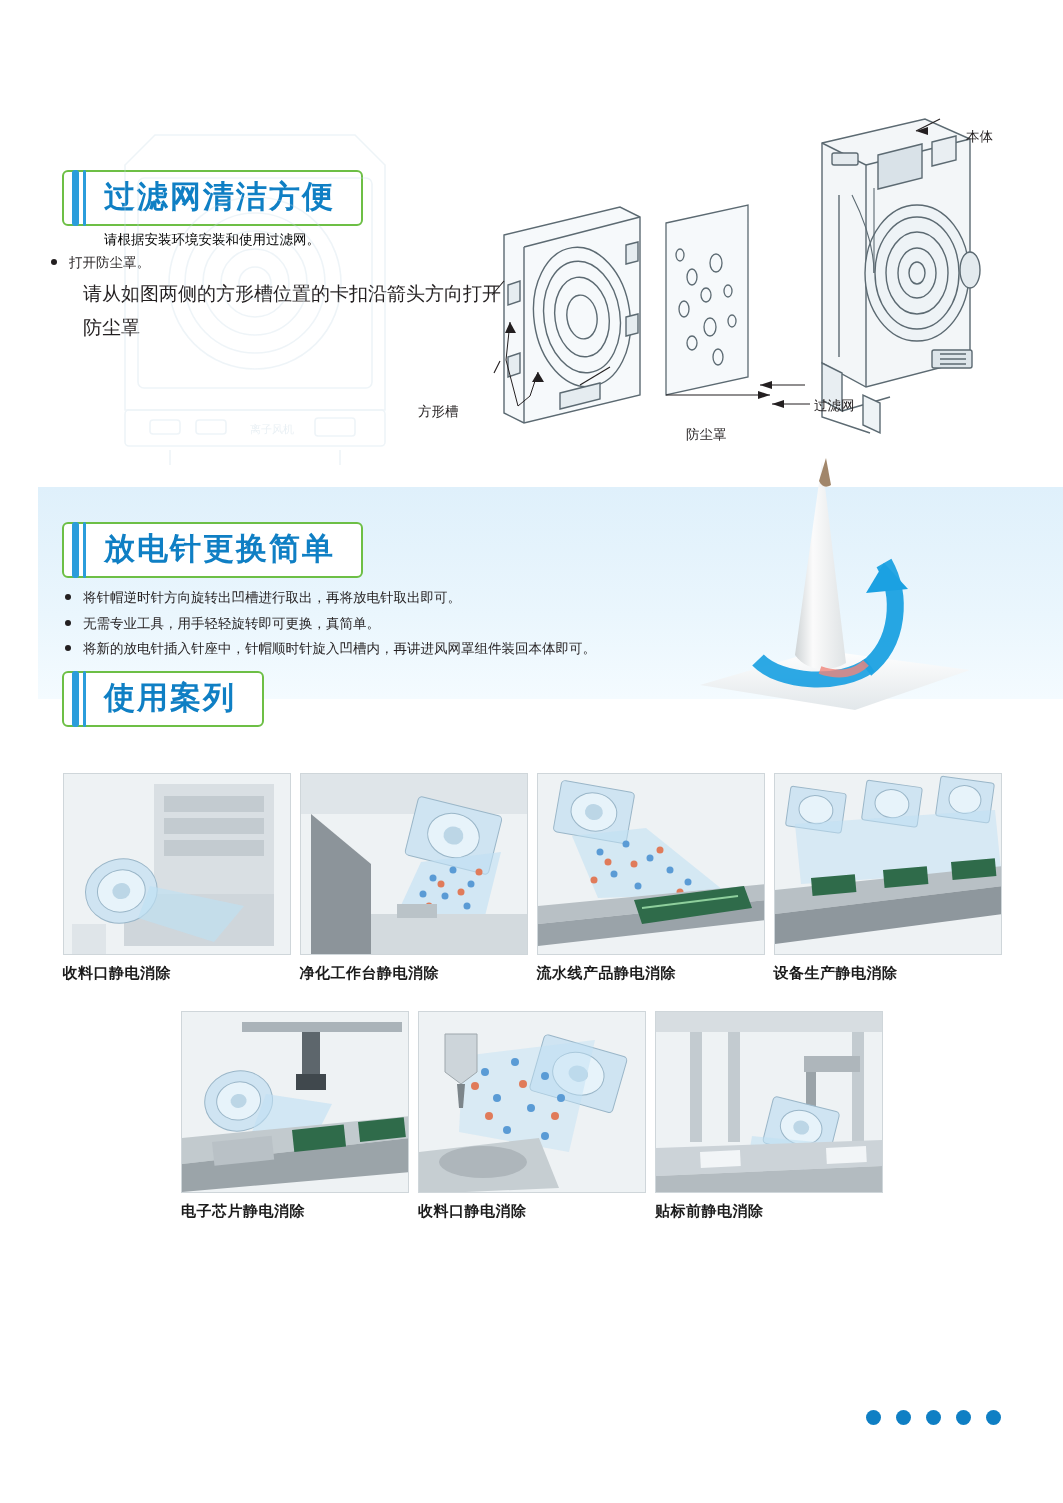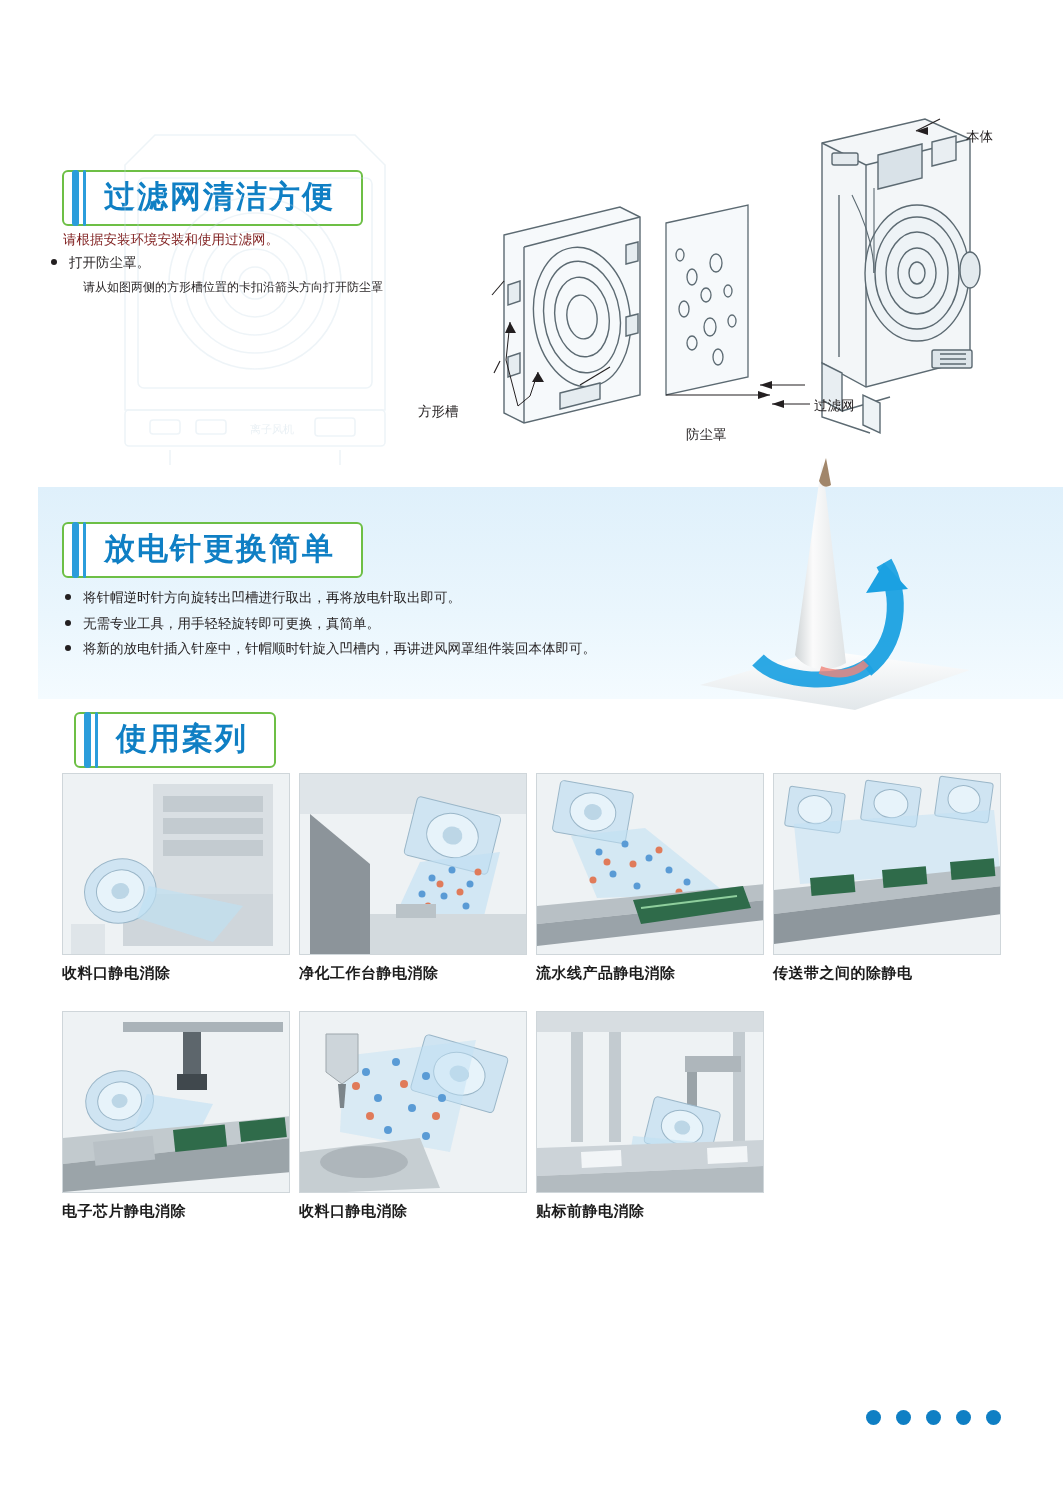--- a/index.html
+++ b/index.html
@@ -58,21 +58,22 @@
     white-space: nowrap;
     padding-left: 14px;
     display: inline-block;
   }
 
   
   .para {
     position: absolute;
     font-size: 13.5px;
     line-height: 1.75;
-    color: #7f1d1d;
+    color: #000000;
+    margin-left: 41px;
   }
   ul.bullets {
     margin: 0;
     padding: 0;
     list-style: none;
   }
   ul.bullets li {
     position: relative;
     padding-left: 20px;
     font-size: 13.5px;
@@ -84,21 +85,21 @@
     position: absolute;
     left: 2px;
     top: 9px;
     width: 6px;
     height: 6px;
     border-radius: 50%;
     background: #231f20;
   }
   .sub-line {
     padding-left: 20px;
-    font-size: 12px;
+    font-size: 19px;
     line-height: 1.8;
   }
 
   
   .band {
     position: absolute;
     left: 38px;
     top: 487px;
     width: 1025px;
     height: 212px;
@@ -134,20 +135,21 @@
   .cases {
     position: absolute;
     left: 62px;
     top: 773px;
     width: 940px;
   }
   .case-row {
     display: flex;
     gap: 9px;
     margin-bottom: 10px;
+    justify-content: center;
   }
   .case-cell {
     width: 228px;
   }
   .case-img {
     width: 228px;
     height: 182px;
     border: 1px solid #cfd6da;
     box-sizing: border-box;
     position: relative;
@@ -342,21 +344,21 @@
     <path d="M30 230 L150 195 L300 215 L185 255 Z" fill="url(#baseg)"></path>
     <path d="M125 200 L152 6 L176 208 C 160 218, 136 216, 125 200 Z" fill="url(#coneg)"></path>
     <path d="M149 26 L156 3 L161 30 C 156 33, 152 32, 149 26 Z" fill="#a1866a"></path>
     <path d="M88 205 C 110 228, 170 232, 200 210" fill="none" stroke="#1ba1e2" stroke-width="16" opacity=".92"></path>
     <path d="M196 214 C 230 188, 232 140, 214 108" fill="none" stroke="#1ba1e2" stroke-width="17" opacity=".95"></path>
     <polygon points="214,108 196,138 238,134" fill="#1ba1e2"></polygon>
     <path d="M150 215 C 170 222, 186 218, 196 208" fill="none" stroke="#f0847a" stroke-width="8" opacity=".8"></path>
   </svg>
 </div>
 
-<div class="heading-wrap" style="left:62px; top:712px;margin-left:12px;">
+<div class="heading-wrap" style="left:62px; top:671px;">
   <div class="heading-pill">
     <span class="heading-text">使用案列</span>
   </div>
 </div>
 
 <div class="cases">
 
   <div class="case-row">
 
     <div class="case-cell">
@@ -465,21 +467,21 @@
             <ellipse cx="27" cy="20" rx="16" ry="14" fill="#e7f3fa" stroke="#9ab6c8"></ellipse>
           </g>
           <path d="M20 50 L220 36 L226 96 L26 110 Z" fill="#bfe0f3" opacity=".5"></path>
           <path d="M0 116 L228 92 L228 112 L0 140 Z" fill="#b8c0c5"></path>
           <path d="M0 140 L228 112 L228 140 L0 170 Z" fill="#8e979d"></path>
           <rect x="36" y="104" width="44" height="18" fill="#2f6b4a" transform="rotate(-5 36 104)"></rect>
           <rect x="108" y="96" width="44" height="18" fill="#2f6b4a" transform="rotate(-5 108 96)"></rect>
           <rect x="176" y="88" width="44" height="18" fill="#2f6b4a" transform="rotate(-5 176 88)"></rect>
         </svg>
       </div>
-      <div class="case-label">传送带之间的除静电</div>
+      <div class="case-label">设备生产静电消除</div>
     </div>
 
   </div>
 
   <div class="case-row" style="margin-top:28px;">
 
     <div class="case-cell">
       <div class="case-img">
         <svg width="228" height="182" viewBox="0 0 228 182">
           <rect width="228" height="182" fill="#eef2f4"></rect>

